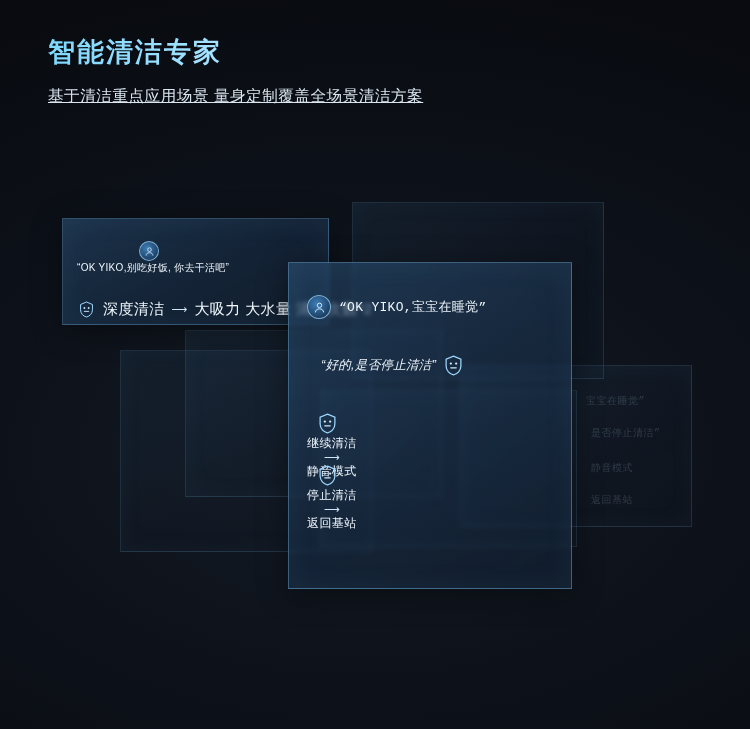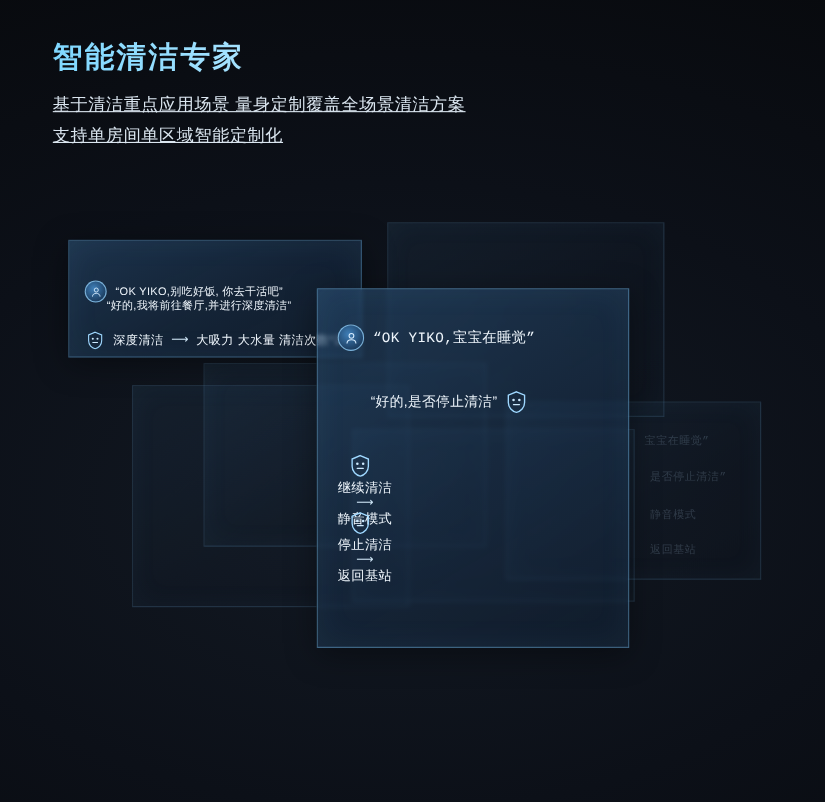--- a/index.html
+++ b/index.html
@@ -112,21 +112,21 @@
     font-size: 10px;
     color: #eef5fb;
     letter-spacing: 0.3px;
   }
   .a-text {
     font-size: 10px;
     color: #eef5fb;
     letter-spacing: 0.3px;
   }
   .opt-text {
-    font-size: 11px;
+    font-size: 15px;
     color: #f0f7fd;
     letter-spacing: 0.4px;
   }
   .arrow {
     display: inline-block;
     margin: 0 7px;
     color: #cfe6f7;
     font-size: 11px;
     line-height: 1;
   }
@@ -139,51 +139,47 @@
   .panel.front .badge { width: 22px; height: 24px; }
 </style>
 </head>
 <body>
 
 <div id="page">
 
   <div id="header">
     <h1 id="title">智能清洁专家</h1>
     <div class="subtitle">基于清洁重点应用场景 量身定制覆盖全场景清洁方案</div>
-    <div class="subtitle">支持单房间单区域智能定制化</div>
   </div>
 
   <div id="stage">
 
     <div class="ghost" style="left:120px; top:200px; width:250px; height:200px;"></div>
     <div class="ghost" style="left:185px; top:180px; width:255px; height:165px;"></div>
     <div class="ghost" style="left:320px; top:240px; width:255px; height:155px;"></div>
     <div class="ghost" style="left:460px; top:215px; width:230px; height:160px;">
       <div class="ghost-text" style="left:125px; top:28px;">宝宝在睡觉”</div>
       <div class="ghost-text" style="left:130px; top:60px;">是否停止清洁”</div>
       <div class="ghost-text" style="left:130px; top:95px;">静音模式</div>
       <div class="ghost-text" style="left:130px; top:127px;">返回基站</div>
     </div>
     <div class="ghost" style="left:352px; top:52px; width:250px; height:175px;"></div>
 
     <div class="panel back" style="left:62px; top:68px; width:265px; height:105px;">
 
-      <div class="row" style="left:14px; top:36px;">
+      <div class="row" style="left:14px; top:22px;flex-direction:column;">
         <span class="avatar">
           <svg width="11" height="11" viewBox="0 0 24 24">
             <circle cx="12" cy="8" r="4" fill="none" stroke="#d6ecff" stroke-width="1.8"></circle>
             <path d="M4.5 21c0-4.2 3.4-6.5 7.5-6.5s7.5 2.3 7.5 6.5" fill="none" stroke="#d6ecff" stroke-width="1.8"></path>
           </svg>
         </span>
         <span class="q-text">“OK YIKO,别吃好饭, 你去干活吧”</span>
       </div>
 
-      <div class="row" style="left:34px; top:52px;">
-        <span class="a-text">“好的,我将前往餐厅,并进行深度清洁”</span>
-      </div>
 
       <div class="row" style="left:14px; top:80px;">
         <span class="badge">
           <svg width="15" height="17" viewBox="0 0 24 27">
             <path d="M12 1.5 L21.5 5.5 V14 C21.5 20 17 24.5 12 25.5 C7 24.5 2.5 20 2.5 14 V5.5 Z" fill="none" stroke="#9fd8ff" stroke-width="1.6"></path>
             <circle cx="8.6" cy="11" r="1.5" fill="#cdeaff"></circle>
             <circle cx="15.4" cy="11" r="1.5" fill="#cdeaff"></circle>
             <path d="M8.5 16.5 h7" stroke="#cdeaff" stroke-width="1.5" stroke-linecap="round"></path>
           </svg>
         </span>
@@ -198,21 +194,21 @@
       <div class="row" style="left:18px; top:32px;font-family:Liberation Mono, monospace;">
         <span class="avatar">
           <svg width="13" height="13" viewBox="0 0 24 24">
             <circle cx="12" cy="8" r="4" fill="none" stroke="#d6ecff" stroke-width="1.8"></circle>
             <path d="M4.5 21c0-4.2 3.4-6.5 7.5-6.5s7.5 2.3 7.5 6.5" fill="none" stroke="#d6ecff" stroke-width="1.8"></path>
           </svg>
         </span>
         <span class="q-text">“OK YIKO,宝宝在睡觉”</span>
       </div>
 
-      <div class="row" style="left:48px; top:90px;">
+      <div class="row" style="left:32px; top:90px;font-style:italic;">
         <span class="a-text">“好的,是否停止清洁”</span>
         <span class="badge" style="margin-right:0; margin-left:6px;">
           <svg width="19" height="21" viewBox="0 0 24 27">
             <path d="M12 1.5 L21.5 5.5 V14 C21.5 20 17 24.5 12 25.5 C7 24.5 2.5 20 2.5 14 V5.5 Z" fill="none" stroke="#9fd8ff" stroke-width="1.6"></path>
             <circle cx="8.6" cy="11" r="1.5" fill="#cdeaff"></circle>
             <circle cx="15.4" cy="11" r="1.5" fill="#cdeaff"></circle>
             <path d="M8.5 16.5 h7" stroke="#cdeaff" stroke-width="1.5" stroke-linecap="round"></path>
           </svg>
         </span>
       </div>

